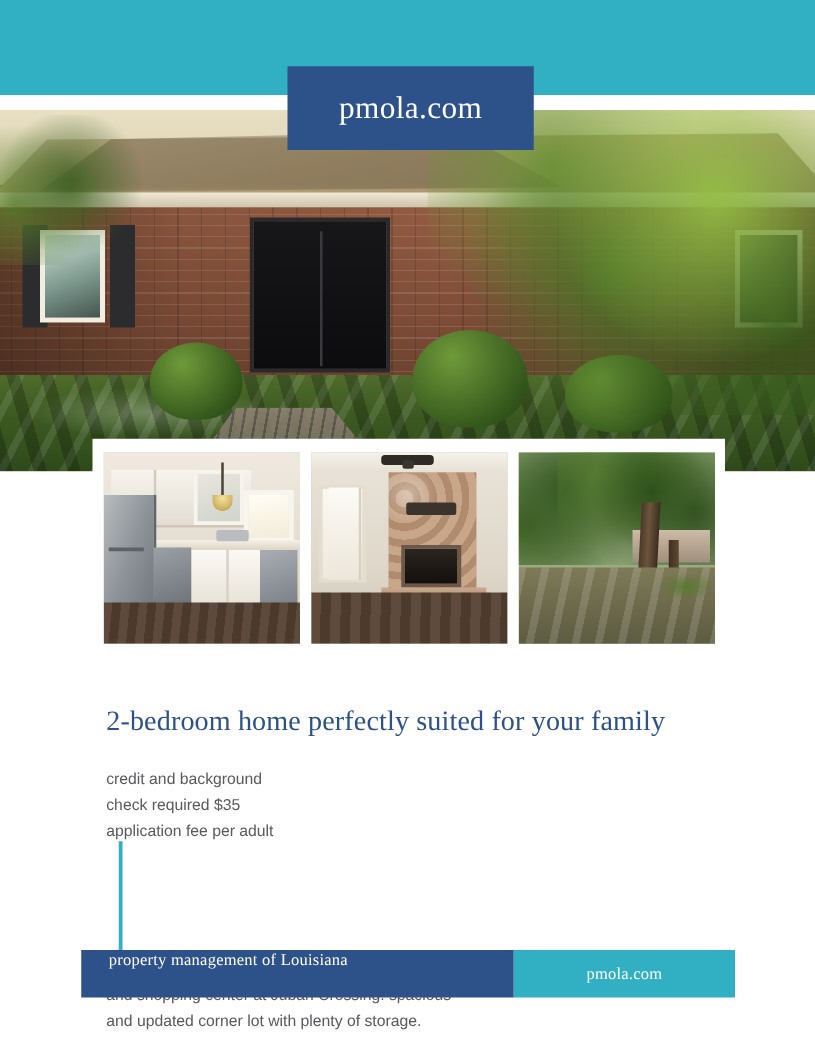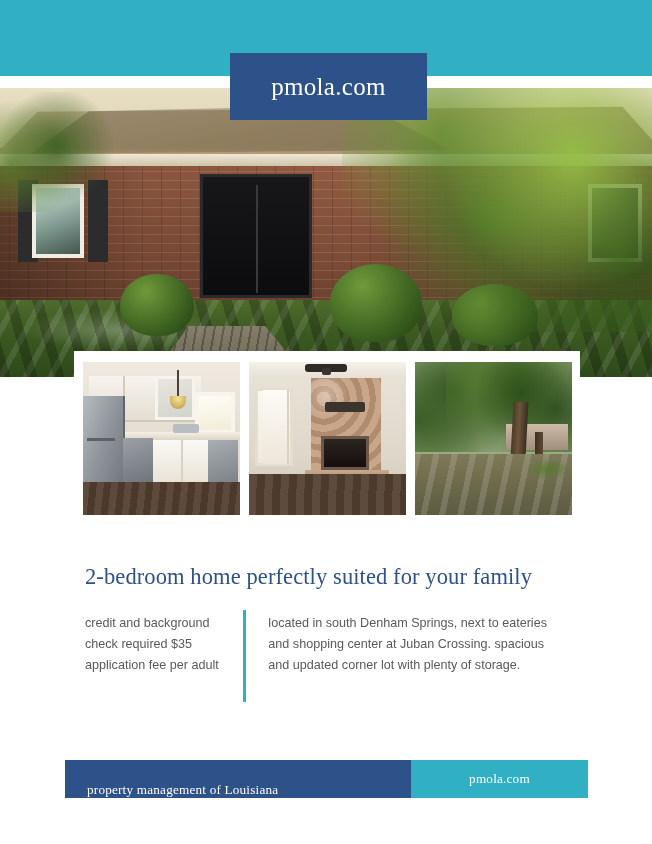--- a/index.html
+++ b/index.html
@@ -253,20 +253,21 @@
     letter-spacing: .1px;
     white-space: nowrap;
   }
 
   
   .body-cols {
     position: absolute;
     left: 85px; top: 613px;
     width: 480px;
     display: flex;
+    flex-direction: column;
   }
   .col-left {
     width: 150px;
     color: #59595b;
     font-size: 12.6px;
     line-height: 21px;
   }
   .divider {
     width: 3px;
     background: #31b0c4;
@@ -285,21 +286,21 @@
   .footer {
     position: absolute;
     left: 65px; top: 760px;
     width: 523px; height: 38px;
     display: flex;
   }
   .footer-left {
     width: 346px;
     background: #2d5189;
     display: flex;
-    align-items: flex-end;
+    align-items: flex-start;
     padding-left: 22px;
     box-sizing: border-box;
   }
   .footer-right {
     width: 177px;
     background: #31b0c4;
     display: flex;
     align-items: center;
     justify-content: center;
   }

